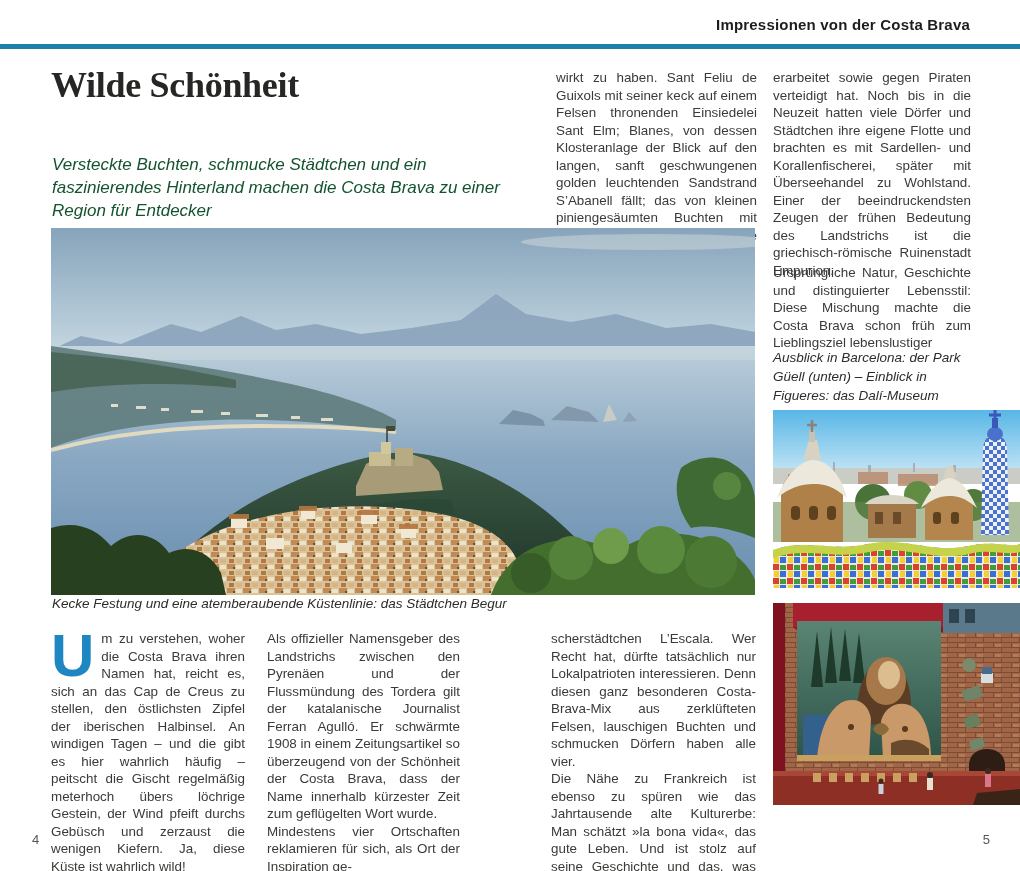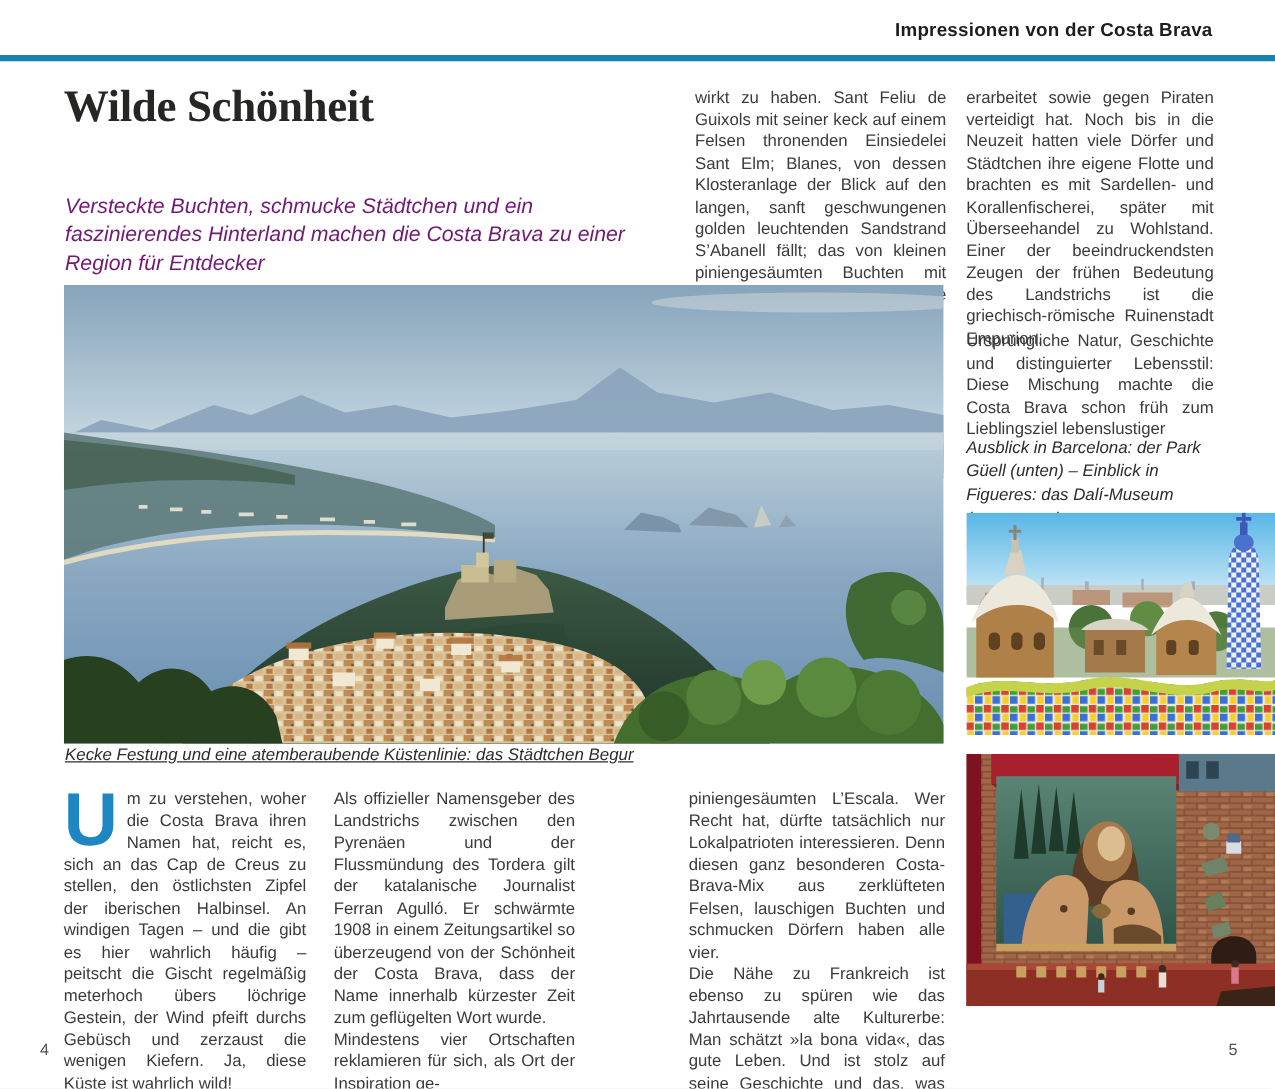--- a/index.html
+++ b/index.html
@@ -16,40 +16,40 @@
   .rule{
     position:absolute;top:44px;left:0;width:1020px;height:5px;background:#1b81aa;
   }
   
   .title{
     position:absolute;left:51px;top:64px;font-size:36px;line-height:42px;
     font-weight:700;color:#262624;letter-spacing:-.3px;font-family:Liberation Serif, serif;
   }
   .subtitle{
     position:absolute;left:52px;top:153px;width:452px;font-size:17px;
-    line-height:23px;font-style:italic;color:#701a75;
+    line-height:23px;font-style:italic;color:#14532d;
   }
   
   .col{
     position:absolute;font-size:13.4px;line-height:17.5px;color:#3a3a38;
     text-align:justify;hyphens:auto;-webkit-hyphens:auto;
   }
   .col p{margin:0;}
   .col p + p{margin-top:0;}
   .sec-head{
     position:absolute;left:773px;top:243px;width:198px;font-size:15.5px;
     font-weight:700;color:#1d1d1b;
   }
   .side-cap{
     position:absolute;left:773px;top:348px;width:200px;font-size:13.5px;
     line-height:19px;font-style:italic;color:#2c2c2a;text-align:left;
   }
   .photo-cap{
     position:absolute;left:52px;top:596px;width:600px;font-size:13.5px;
-    font-style:italic;color:#2c2c2a;text-decoration:underline;
+    font-style:italic;color:#2c2c2a;
   }
   .dropcap{
     float:left;font-size:60px;line-height:46px;font-weight:700;color:#1e86c0;
     margin:3px 7px 0 0;
   }
   
   .photo{position:absolute;overflow:hidden;}
   .photo svg{display:block;width:100%;height:100%;}
   .main-photo{left:51px;top:228px;width:704px;height:367px;}
   .guell-photo{left:773px;top:410px;width:247px;height:178px;}
@@ -179,21 +179,21 @@
   <div class="photo-cap">Kecke Festung und eine atemberaubende Küstenlinie: das Städtchen Begur</div>
 
   <div class="col" style="left:51px;top:630px;width:194px;">
     <p><span class="dropcap">U</span><span>m zu verstehen, woher die Costa Brava ihren Namen hat, reicht es, sich an das Cap de Creus zu stellen, den östlichsten Zipfel der iberischen Halbinsel. An windigen Tagen – und die gibt es hier wahrlich häufig – peitscht die Gischt regelmäßig meterhoch übers löchrige Gestein, der Wind pfeift durchs Gebüsch und zerzaust die wenigen Kiefern. Ja, diese Küste ist wahrlich wild!</span></p>
   </div>
   <div class="col" style="left:267px;top:630px;width:193px;">
     <p>Als offizieller Namensgeber des Landstrichs zwischen den Pyrenäen und der Flussmündung des Tordera gilt der katalanische Journalist Ferran Agulló. Er schwärmte 1908 in einem Zeitungsartikel so überzeugend von der Schönheit der Costa Brava, dass der Name innerhalb kürzester Zeit zum geflügelten Wort wurde.</p>
     <p>Mindestens vier Ortschaften reklamieren für sich, als Ort der Inspiration ge-</p>
   </div>
   <div class="col" style="left:551px;top:630px;width:205px;">
-    <p>piniengesäumten L’Escala. Wer Recht hat, dürfte tatsächlich nur Lokalpatrioten interessieren. Denn diesen ganz besonderen Costa-Brava-Mix aus zerklüfteten Felsen, lauschigen Buchten und schmucken Dörfern haben alle vier.</p>
+    <p>scherstädtchen L’Escala. Wer Recht hat, dürfte tatsächlich nur Lokalpatrioten interessieren. Denn diesen ganz besonderen Costa-Brava-Mix aus zerklüfteten Felsen, lauschigen Buchten und schmucken Dörfern haben alle vier.</p>
     <p>Die Nähe zu Frankreich ist ebenso zu spüren wie das Jahrtausende alte Kulturerbe: Man schätzt »la bona vida«, das gute Leben. Und ist stolz auf seine Geschichte und das, was man sich hart</p>
   </div>
 
   <div class="photo guell-photo">
     <svg viewBox="0 0 247 178" preserveAspectRatio="none">
       <defs>
         <linearGradient id="g-sky" x1="0" y1="0" x2="0" y2="1">
           <stop offset="0" stop-color="#58b6e6"></stop>
             <stop offset="1" stop-color="#cfeaf7"></stop>
         </linearGradient>

